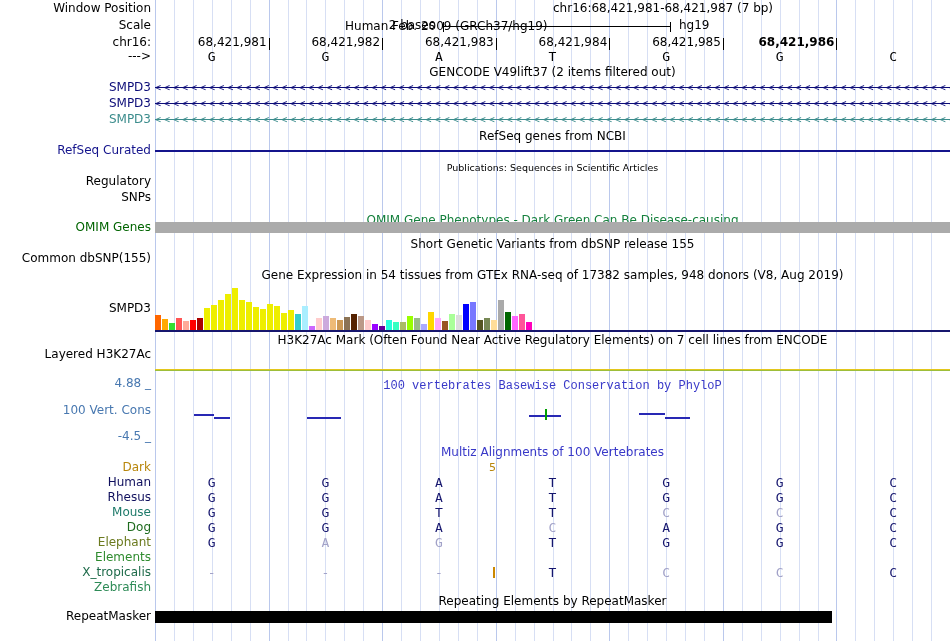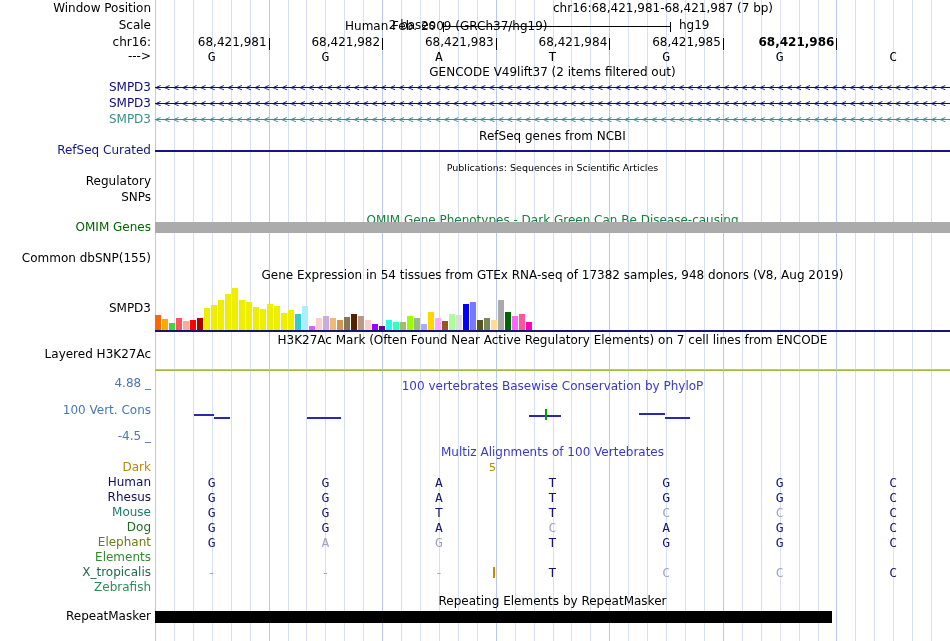--- a/index.html
+++ b/index.html
@@ -84,34 +84,35 @@
   <div class="abs" style="left: 155px; top: 150px; width: 795px; height: 2px; background: rgb(20, 20, 140);"></div>
 
   <div class="ctitle" style="top:161px;font-size:9.5px">Publications: Sequences in Scientific Articles</div>
   <div class="rlabel" style="top:175px">Regulatory</div>
   <div class="rlabel" style="top:191px">SNPs</div>
 
   <div class="ctitle" style="top: 214px; color: #15803d;">OMIM Gene Phenotypes - Dark Green Can Be Disease-causing</div>
   <div class="rlabel" style="top: 221px; color: rgb(0, 100, 0);">OMIM Genes</div>
   <div class="abs" style="left: 155px; top: 222px; width: 795px; height: 11px; background: rgb(171, 171, 171);"></div>
 
+  <div class="ctitle" style="top:238px">Short Genetic Variants from dbSNP release 155</div>
   <div class="rlabel" style="top:252px">Common dbSNP(155)</div>
 
   <div class="ctitle" style="top:269px">Gene Expression in 54 tissues from GTEx RNA-seq of 17382 samples, 948 donors (V8, Aug 2019)</div>
   <div class="rlabel" style="top:302px">SMPD3</div>
   <div class="abs" style="left: 155px; top: 330px; width: 795px; height: 2px; background: rgb(22, 22, 110);"></div>
 
   <div class="ctitle" style="top:334px">H3K27Ac Mark (Often Found Near Active Regulatory Elements) on 7 cell lines from ENCODE</div>
   <div class="rlabel" style="top:348px">Layered H3K27Ac</div>
   <div class="abs" style="left:155px;top:369px;width:795px;height:3px">
     <div style="height: 1px; background: rgb(227, 199, 28);"></div>
     <div style="height: 1px; background: rgb(157, 190, 58);"></div>
   </div>
 
-  <div class="ctitle" style="top: 380px; color: rgb(56, 56, 200);">100 vertebrates Basewise Conservation by PhyloP</div>
+  <div class="ctitle" style="top: 380px; color: rgb(56, 56, 200); font-family: Liberation Mono, monospace;">100 vertebrates Basewise Conservation by PhyloP</div>
   <div class="rlabel" style="top: 377px; color: rgb(72, 120, 176);">4.88 _</div>
   <div class="rlabel" style="top: 404px; color: rgb(72, 120, 176);">100 Vert. Cons</div>
   <div class="rlabel" style="top: 430px; color: rgb(72, 120, 176);">-4.5 _</div>
 
   <div class="ctitle" style="top: 446px; color: rgb(56, 56, 200);">Multiz Alignments of 100 Vertebrates</div>
   <div class="rlabel" style="top: 461px; color: rgb(184, 134, 11);">Dark</div>
   <div class="abs" style="left: 489px; top: 461px; font-size: 11px; color: rgb(184, 134, 11);">5</div>
 
   <div class="ctitle" style="top:595px">Repeating Elements by RepeatMasker</div>
   <div class="rlabel" style="top:610px">RepeatMasker</div>

